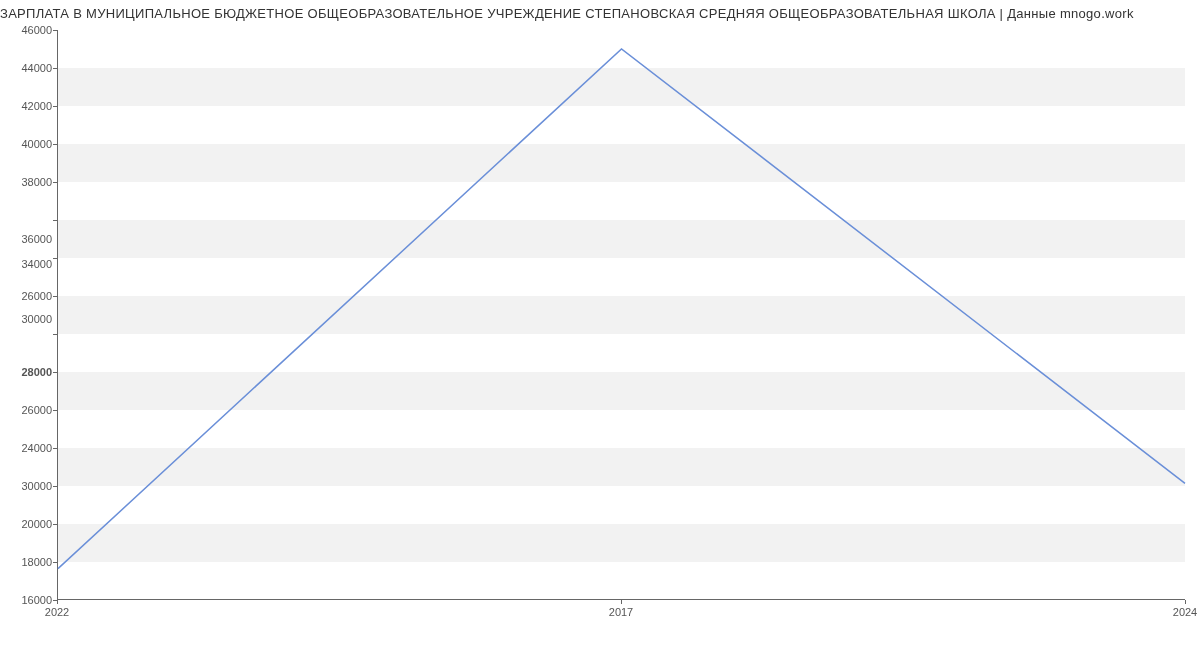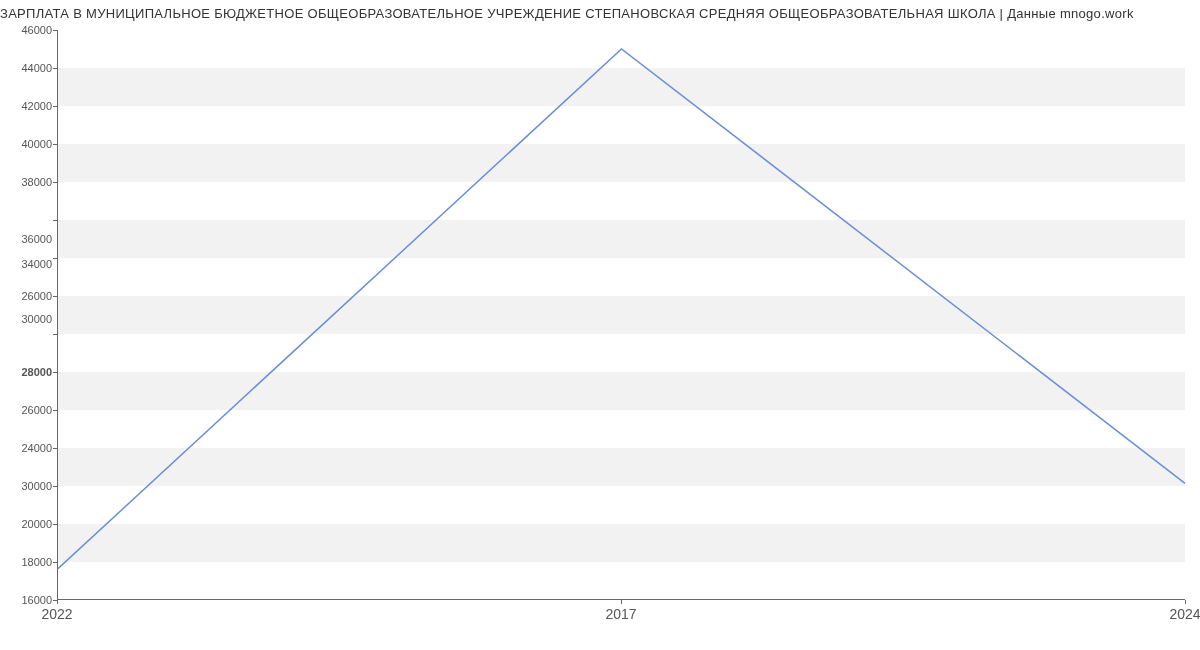--- a/index.html
+++ b/index.html
@@ -47,21 +47,21 @@
       position: absolute;
       right: 1148px;
       font-size: 11px;
       color: #555;
       transform: translateY(-50%);
       text-align: right;
       width: 48px;
     }
     .x-tick-label {
       position: absolute;
-      font-size: 14px;
+      font-size: 11px;
       color: #555;
       transform: translateX(-50%);
       top: 582px;
     }
     .y-tick-mark {
       position: absolute;
       left: 53px;
       width: 4px;
       height: 1px;
       background: #666;

